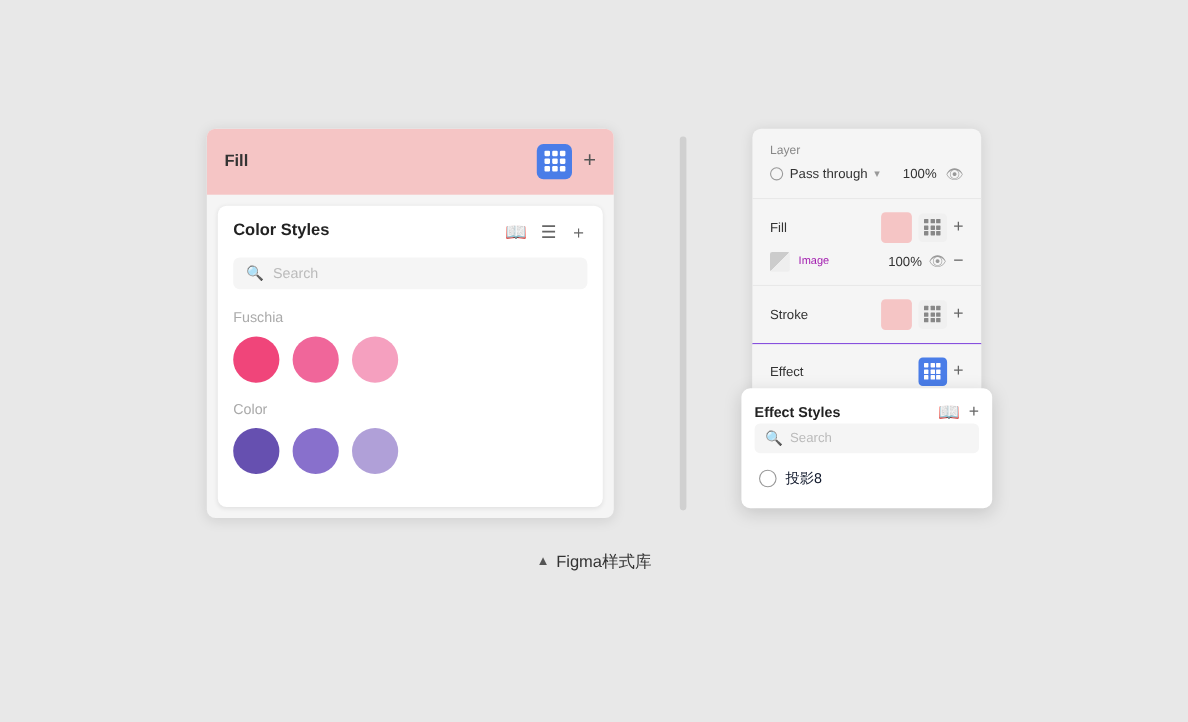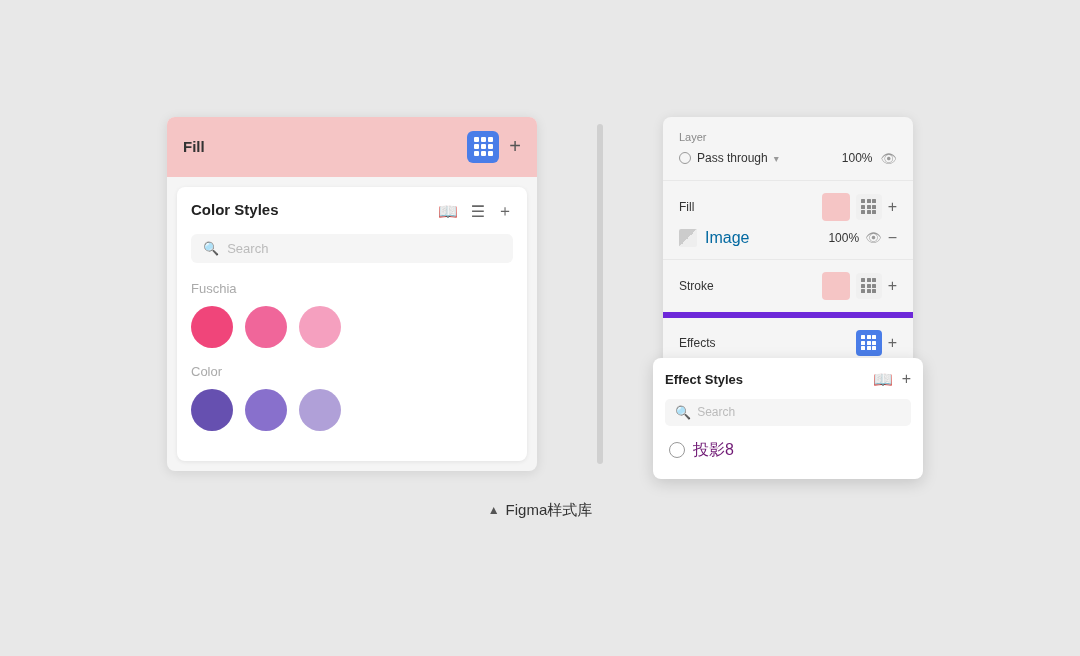--- a/index.html
+++ b/index.html
@@ -171,21 +171,21 @@
       width: 6px;
       height: 340px;
       background: #d0d0d0;
       border-radius: 3px;
       align-self: center;
       flex-shrink: 0;
     }
 
     
     .right-panel {
-      width: 250px;
+      width: 208px;
       background: #f5f5f5;
       border-radius: 8px;
       overflow: visible;
       box-shadow: 0 2px 12px rgba(0,0,0,0.1);
     }
 
     .layer-section {
       padding: 14px 16px;
       border-bottom: 1px solid #e8e8e8;
     }
@@ -323,33 +323,33 @@
     }
 
     .image-thumb {
       width: 18px;
       height: 18px;
       background: linear-gradient(135deg, #ccc 50%, #eee 50%);
       border-radius: 2px;
     }
 
     .image-label {
-      font-size: 16px;
-      color: #0369a1;
+      font-size: 10px;
+      color: #a21caf;
     }
 
     .image-right {
       display: flex;
       align-items: center;
       gap: 6px;
     }
 
     .stroke-section {
       padding: 12px 16px;
-      border-bottom: 6px solid #6d28d9;
+      border-bottom: 1px solid #6d28d9;
     }
 
     .stroke-row {
       display: flex;
       align-items: center;
       justify-content: space-between;
     }
 
     .stroke-label {
       font-size: 12px;
@@ -396,21 +396,20 @@
       border-radius: 8px;
       box-shadow: 0 4px 16px rgba(0,0,0,0.15);
       z-index: 10;
       padding: 12px;
     }
 
     .effect-styles-header {
       display: flex;
       align-items: center;
       justify-content: space-between;
-      margin-bottom: 10px;
     }
 
     .effect-styles-title {
       font-size: 13px;
       font-weight: 600;
       color: #222;
     }
 
     .effect-styles-icons {
       display: flex;
@@ -441,22 +440,22 @@
     }
 
     .effect-circle {
       width: 16px;
       height: 16px;
       border-radius: 50%;
       border: 1.5px solid #999;
     }
 
     .effect-name {
-      font-size: 16px;
-      color: #701a75;
+      font-size: 13px;
+      color: #0f172a;
     }
 
     
     .caption-area {
       margin-top: 30px;
       text-align: center;
     }
 
     .caption-text {
       font-size: 15px;
@@ -614,21 +613,21 @@
                 <div class="grid-dot-sm"></div>
             </div>
           </div>
           <span class="plus-sm">+</span>
         </div>
       </div>
     </div>
 
     <div class="effects-section">
       <div class="effects-row">
-        <span class="effects-label">Effects</span>
+        <span class="effects-label">Effect</span>
         <div class="fill-controls">
           <div class="grid-btn-blue">
             <div class="grid-dots-sm">
               <div class="grid-dot-sm" style="background:white;"></div>
                 <div class="grid-dot-sm" style="background:white;"></div>
                 <div class="grid-dot-sm" style="background:white;"></div>
               <div class="grid-dot-sm" style="background:white;"></div>
                 <div class="grid-dot-sm" style="background:white;"></div>
                 <div class="grid-dot-sm" style="background:white;"></div>
               <div class="grid-dot-sm" style="background:white;"></div>

